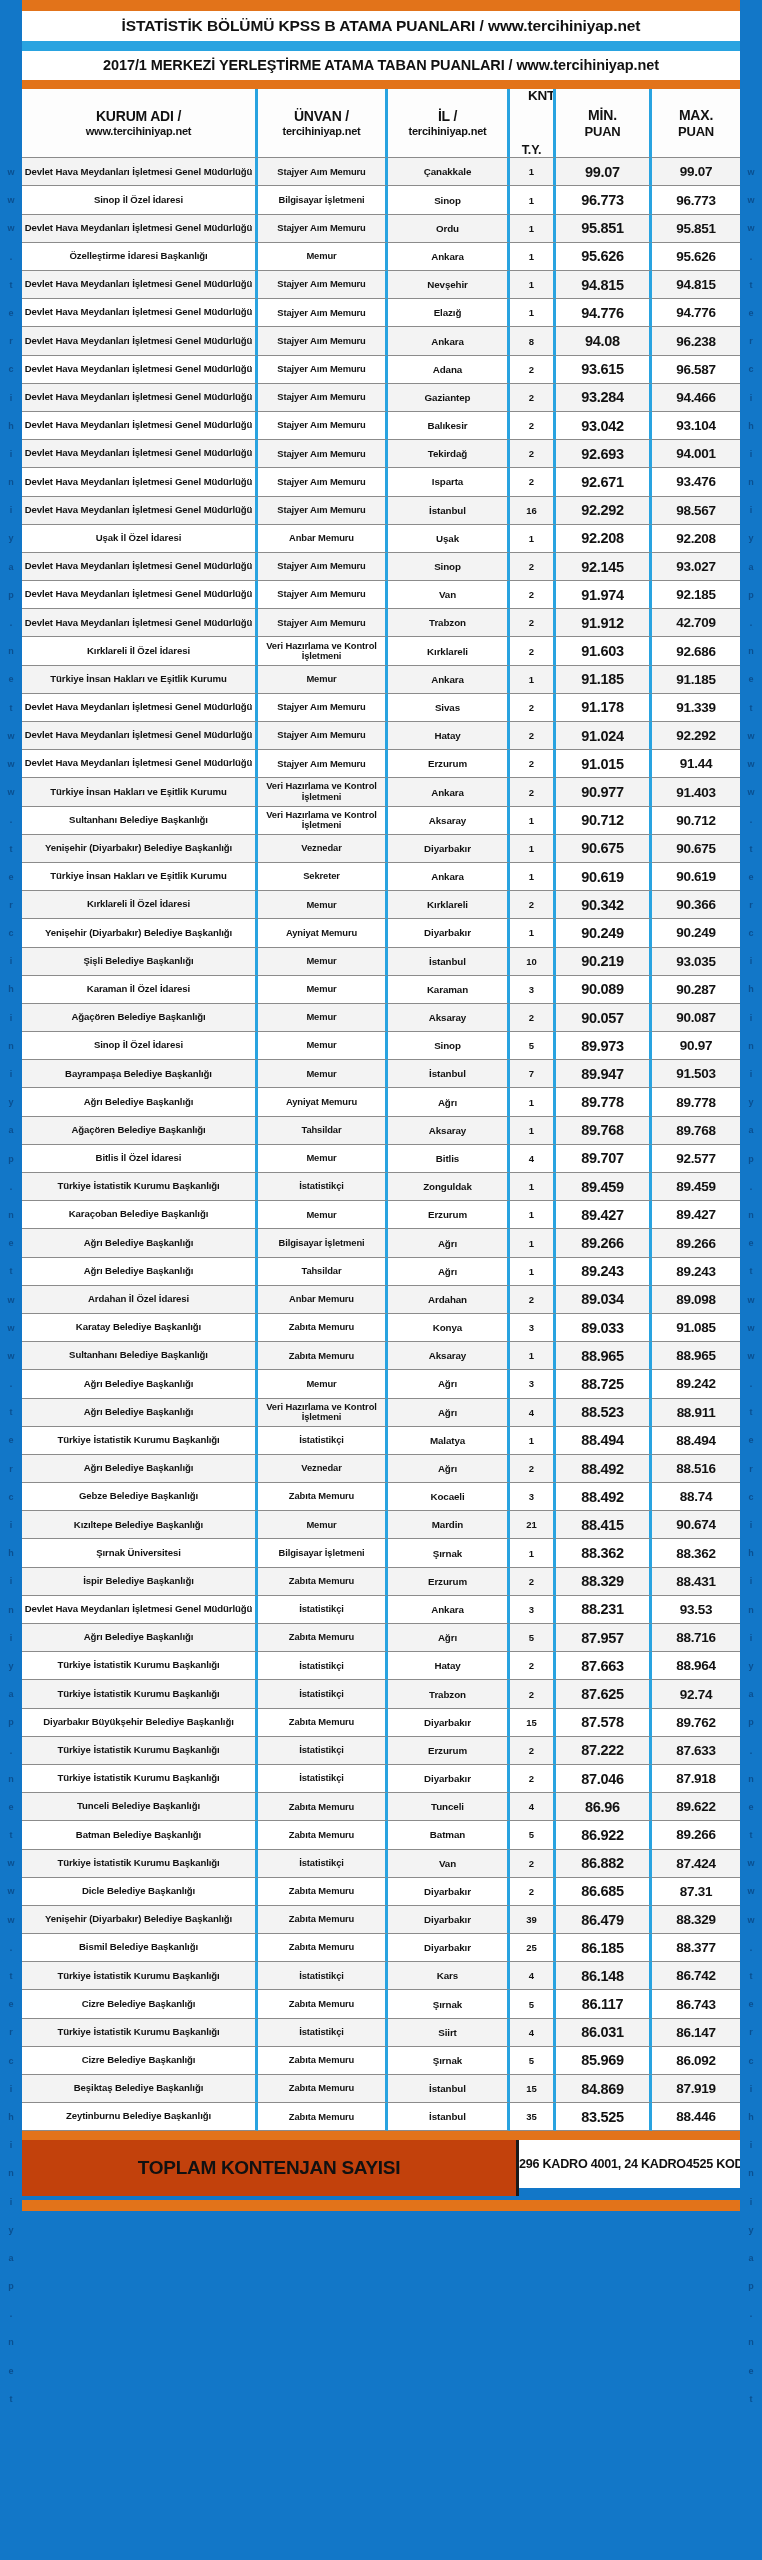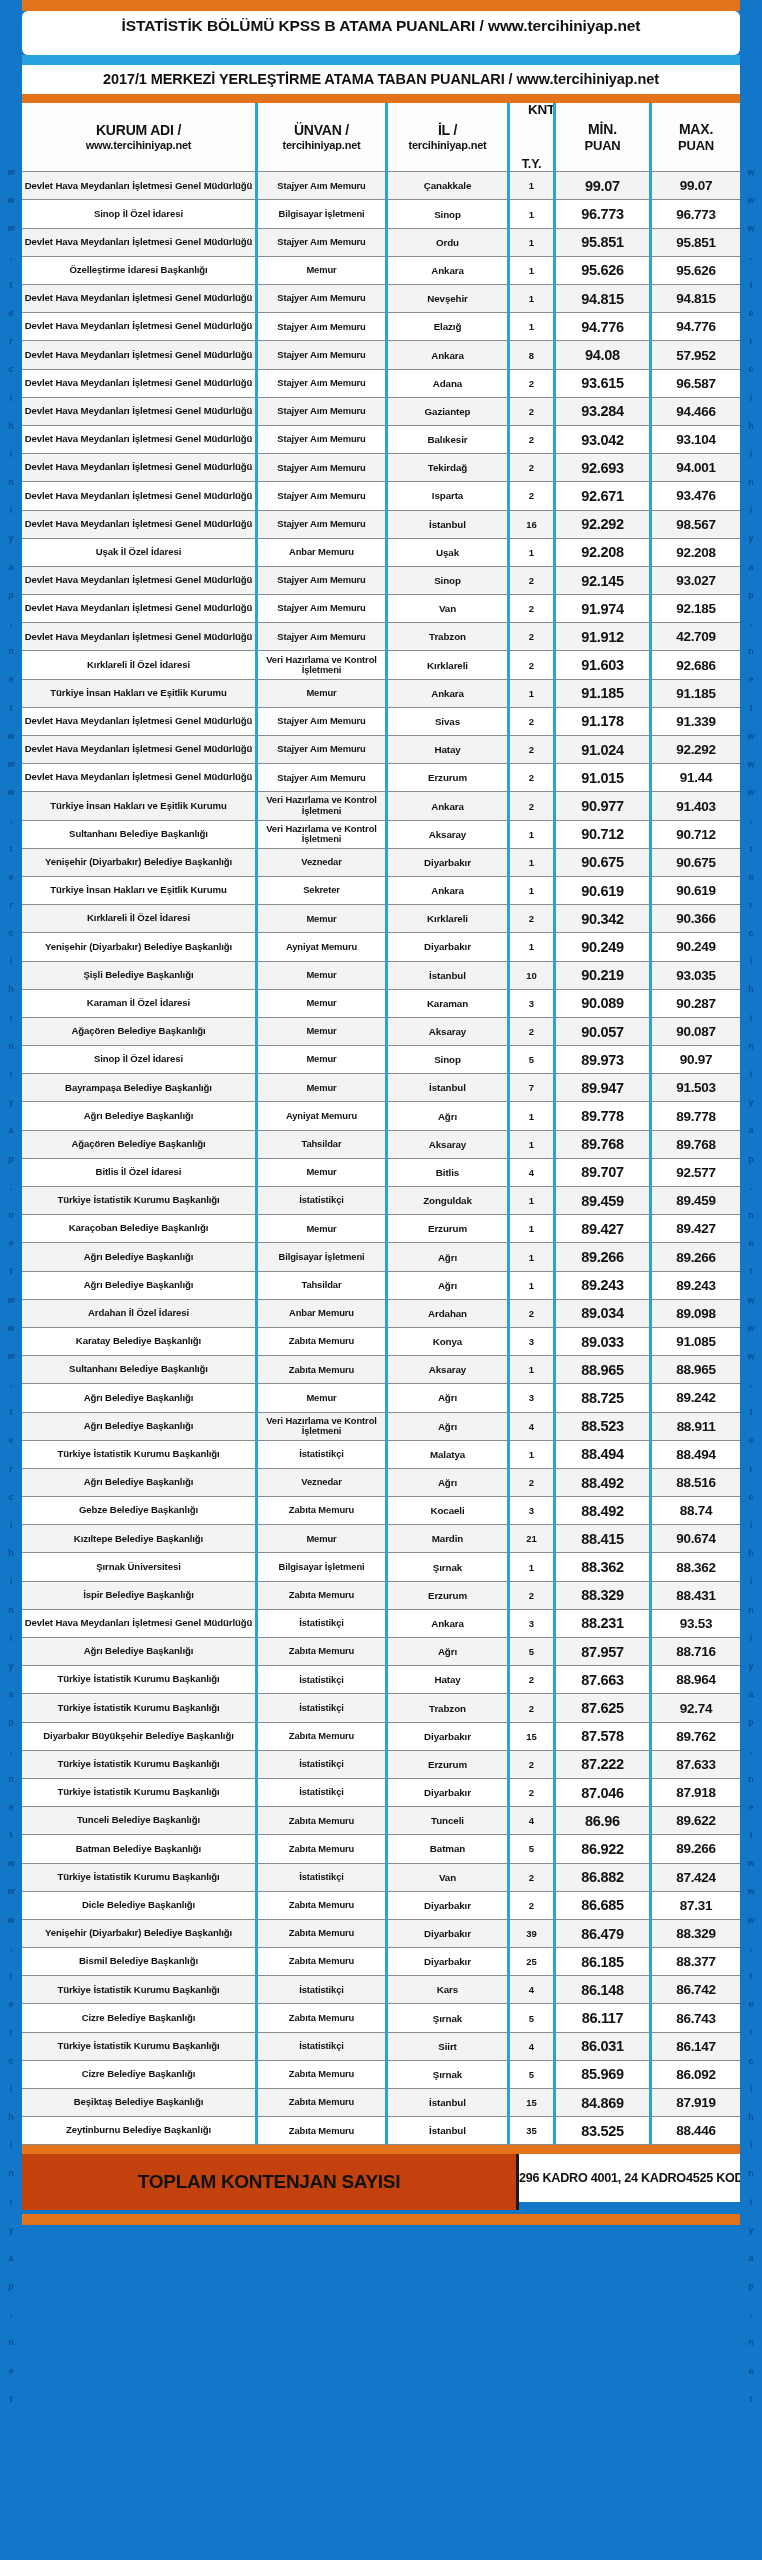--- a/index.html
+++ b/index.html
@@ -61,22 +61,21 @@
     text-align: center;
     font-weight: bold;
     color: #111111;
     letter-spacing: -0.1px;
     white-space: nowrap;
     overflow: hidden;
   }
   #title1 {
     font-size: 15.5px;
     line-height: 30px;
-    height: 44px;
-    border-radius: 6px;
+    height: 30px;
   }
   #title2 {
     font-size: 14.5px;
     line-height: 29px;
     height: 29px;
   }
 
   
   table.grid {
     width: 718px;
@@ -461,21 +460,21 @@
           <td class="knt">1</td>
           <td class="min">94.776</td>
           <td class="max">94.776</td>
         </tr>
         <tr>
           <td class="kurum">Devlet Hava Meydanları İşletmesi Genel Müdürlüğü</td>
           <td class="unvan">Stajyer Aım Memuru</td>
           <td class="il">Ankara</td>
           <td class="knt">8</td>
           <td class="min">94.08</td>
-          <td class="max">57.952</td>
+          <td class="max">96.238</td>
         </tr>
         <tr>
           <td class="kurum">Devlet Hava Meydanları İşletmesi Genel Müdürlüğü</td>
           <td class="unvan">Stajyer Aım Memuru</td>
           <td class="il">Adana</td>
           <td class="knt">2</td>
           <td class="min">93.615</td>
           <td class="max">96.587</td>
         </tr>
         <tr>

